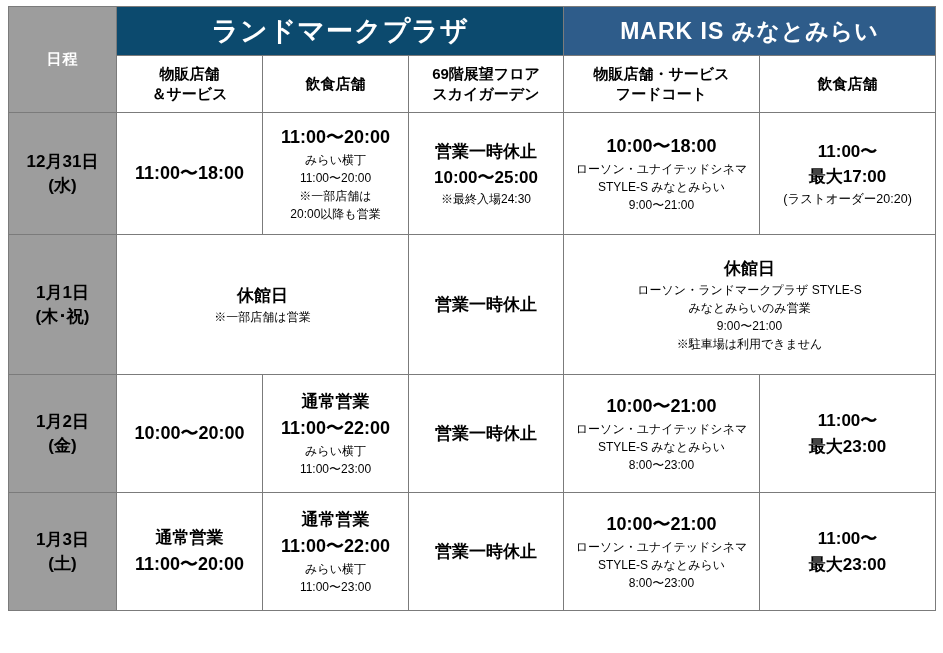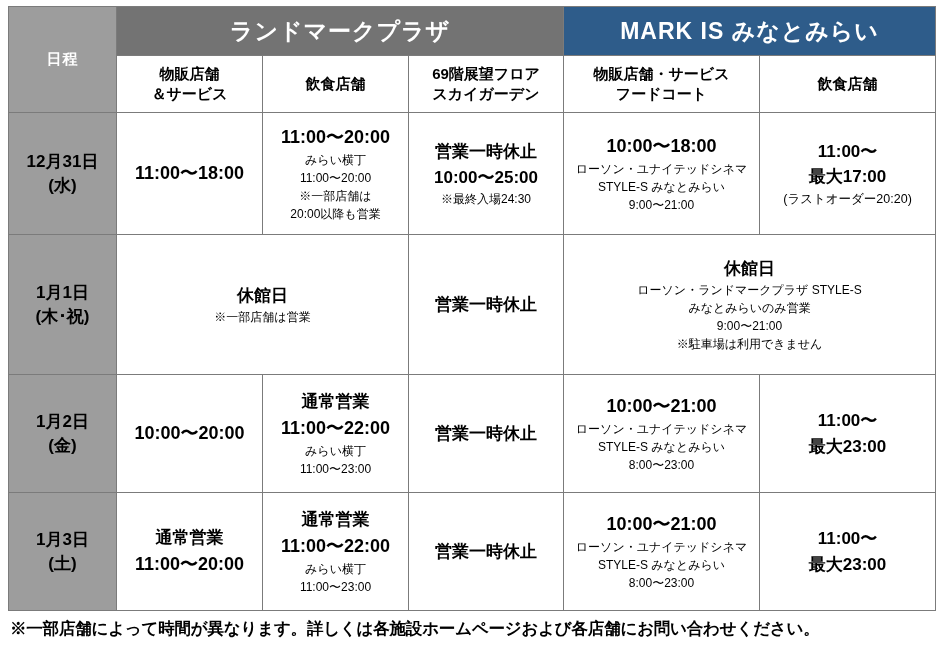--- a/index.html
+++ b/index.html
@@ -41,24 +41,24 @@
   col.c-mi2    { width: 176px; }
 
   .hdr-date {
     background: #9d9d9d;
     color: #ffffff;
     font-weight: bold;
     font-size: 15px;
     letter-spacing: 1px;
   }
   .hdr-lm {
-    background: #737373;
+    background: #0c4a6e;
     color: #ffffff;
     font-weight: bold;
-    font-size: 23px;
+    font-size: 27px;
     letter-spacing: 1px;
     height: 44px;
   }
   .hdr-mi {
     background: #2e5c8a;
     color: #ffffff;
     font-weight: bold;
     font-size: 23px;
     letter-spacing: 1px;
     height: 44px;
@@ -265,15 +265,14 @@
           <div class="small">8:00〜23:00</div>
         </td>
         <td class="cell">
           <div class="med">11:00〜</div>
           <div class="med">最大23:00</div>
         </td>
       </tr>
     </tbody>
   </table>
 
-  <div class="footnote">※一部店舗によって時間が異なります。詳しくは各施設ホームページおよび各店舗にお問い合わせください。</div>
 
 </div>
 
 </body></html>

